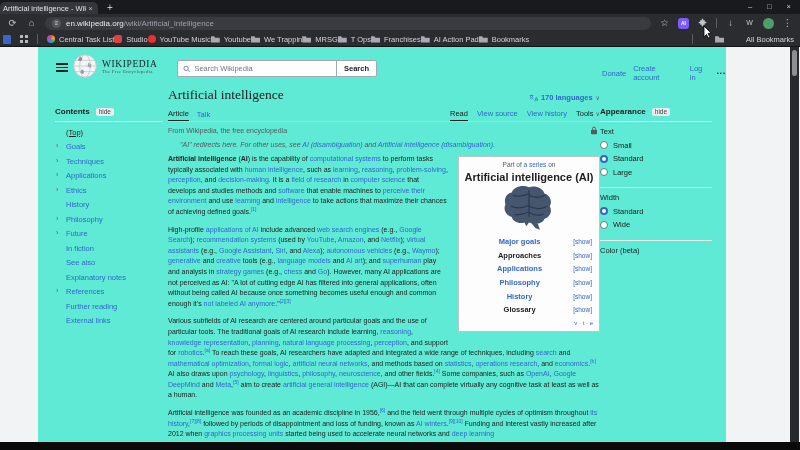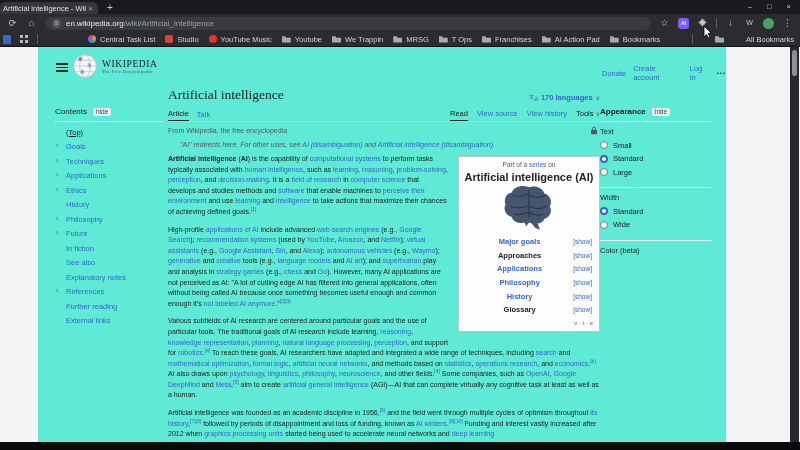--- a/index.html
+++ b/index.html
@@ -59,21 +59,21 @@
   .searchbox{flex:1;border:1px solid #a2a9b1;border-right:none;border-radius:2px 0 0 2px;display:flex;align-items:center;gap:4px;padding:0 5px;background:#fff;}
   .searchbox input{border:none;outline:none;width:100%;font-size:7.5px;color:#202122;font-family:inherit;}
   .searchbox input::placeholder{color:#72777d;}
   .search-btn{border:1px solid #a2a9b1;border-radius:0 2px 2px 0;background:#fff;font-weight:bold;font-size:7.5px;color:#202122;padding:0 7px;font-family:inherit;}
   .hdr-links{position:absolute;left:564px;top:17px;display:flex;gap:7px;font-size:7.5px;align-items:center;}
   .hdr-more{color:#202122;letter-spacing:1px;font-size:6px;}
 
   
   .toc{position:absolute;left:17px;top:60px;width:108px;font-size:7.5px;}
   .toc-head{display:flex;align-items:center;gap:6px;padding-bottom:5px;border-bottom:1px solid #eaecf0;margin-bottom:5px;}
-  .toc-title{font-weight:normal;font-size:8px;color:#202122;}
+  .toc-title{font-weight:bold;font-size:8px;color:#202122;}
   .pill{background:#eaecf0;border-radius:2px;padding:.5px 3px;font-size:6.5px;color:#404244;}
   .sb-item{position:relative;padding-left:11px;margin:5.5px 0;color:#3366cc;cursor:pointer;}
   .sb-item .chev{position:absolute;left:1px;top:0;color:#54595d;font-size:7px;visibility:hidden;}
   .sb-item .chev.vis{visibility:visible;}
   .sb-item.plain{color:#202122;text-decoration:underline;}
 
   
   .article{position:absolute;left:130px;top:40px;width:432px;}
   .art-head{display:flex;align-items:flex-end;justify-content:space-between;}
   .art-title{font-family:"Liberation Serif",serif;font-size:13.5px;font-weight:normal;color:#202122;}
@@ -158,21 +158,21 @@
   </div>
 
   <div class="bookbar">
     <span class="bm">
         <i class="ico-frag"></i>
       </span>
     <span class="bm">
         <i class="grid-ico"></i>
       </span>
     <span class="vdiv"></span>
-    <span style="display:flex;gap:10px;margin-left:41px;">
+    <span style="display:flex;">
 
         <span class="bm">
           <i class="multi"></i>
           <span>Central Task List</span>
         </span>
 
         <span class="bm">
           <i class="red"></i>
           <span>Studio</span>
         </span>
@@ -242,20 +242,30 @@
             <line x1="4" y1="23" x2="28" y2="23" stroke="#c3c8cd" stroke-width="1"></line>
             <path d="M10 4l3 3-2 3-4-1z" fill="#8d939a"></path>
             <path d="M20 12l4 2-1 4-4-1z" fill="#a5abb2"></path>
             <path d="M12 20l3 2-1 4-4-2z" fill="#979da4"></path>
           </svg>
           <span>
             <div class="wlogo-name">WIKIPEDIA</div>
             <div class="wlogo-tag">The Free Encyclopedia</div>
           </span>
         </div>
+        <div class="searchwrap">
+          <span class="searchbox">
+            <svg width="8" height="8" viewBox="0 0 12 12">
+                <circle cx="5" cy="5" r="3.5" fill="none" stroke="#72777d" stroke-width="1.4"></circle>
+                <line x1="8" y1="8" x2="11" y2="11" stroke="#72777d" stroke-width="1.4"></line>
+              </svg>
+            <input type="text" placeholder="Search Wikipedia" style="">
+          </span>
+          <button class="search-btn">Search</button>
+        </div>
         <div class="hdr-links">
           <span class="lnk">Donate</span>
           <span class="lnk">Create account</span>
           <span class="lnk">Log in</span>
           <span class="hdr-more">•••</span>
         </div>
       </div>
 
       <div class="toc">
         <div class="toc-head">

